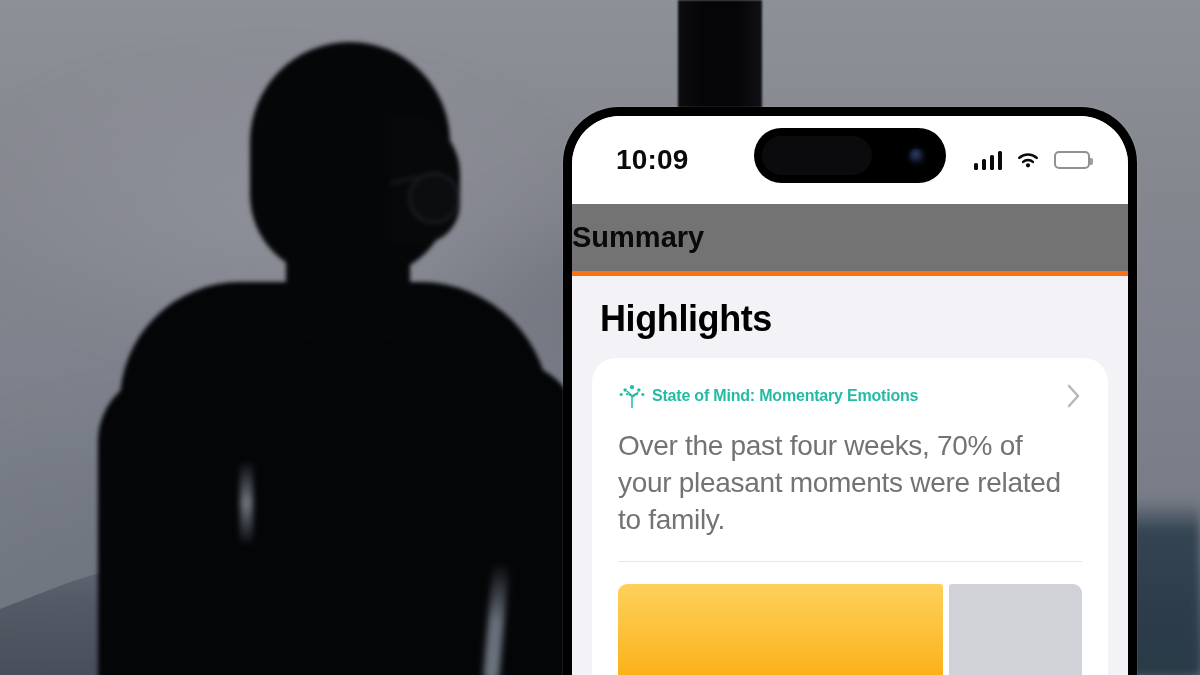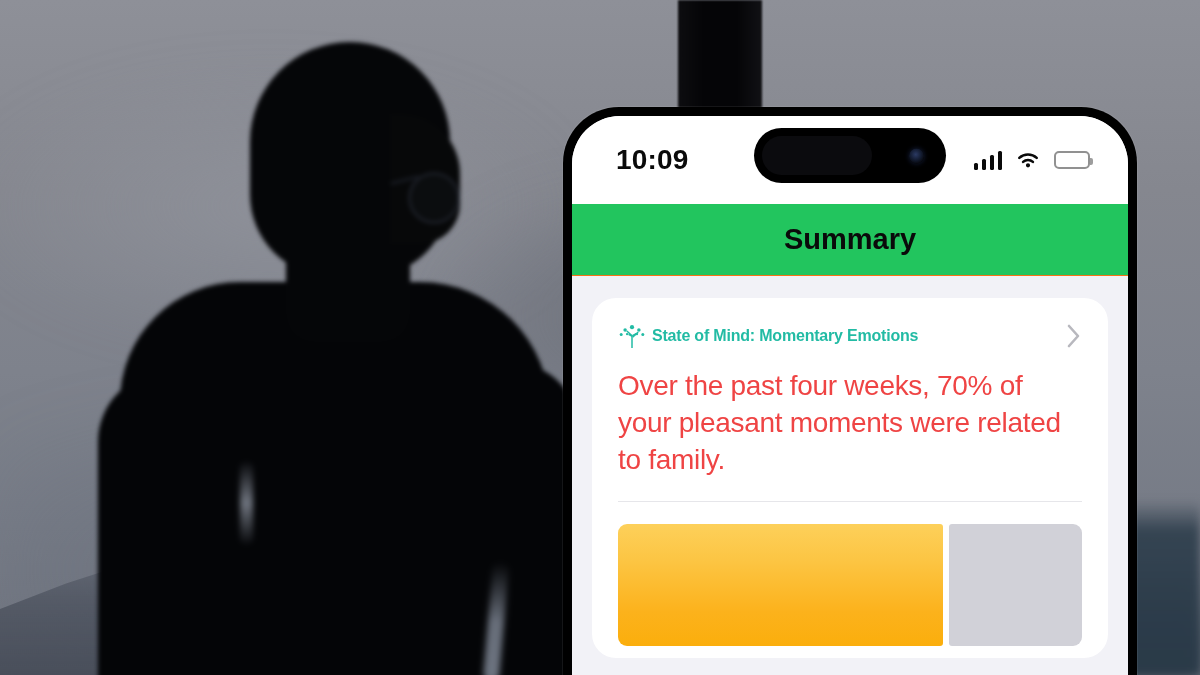--- a/index.html
+++ b/index.html
@@ -162,23 +162,23 @@
   }
   .di-lens {
     position:absolute; right:22px; top:50%; transform:translateY(-50%);
     width:15px; height:15px; border-radius:50%;
     background:radial-gradient(circle at 45% 40%, #2b3a63 0%, #121a2e 48%, #06070b 78%);
     box-shadow:0 0 5px rgba(40,60,120,.5);
   }
 
   
   .navbar {
-    background:#22c55e; height:72px;
-    display:flex; align-items:center; justify-content:center;
-    border-bottom:1px solid #f97316;
+    background:#737373; height:72px;
+    display:flex; align-items:center; 
+    border-bottom:5px solid #f97316;
   }
   .nav-title { font-size:29px; font-weight:600; color:#0a0a0a; }
 
   
   .content { padding:22px 0 0 0; }
   .section-title {
     font-size:36px; font-weight:700; color:#000;
     padding:0 0 18px 28px; letter-spacing:-.4px;
   }
   .card {
@@ -191,21 +191,21 @@
     padding:4px 0 18px 0;
   }
   .som-icon { width:28px; height:28px; flex:0 0 28px; }
   .card-head-title {
     font-size:16px; font-weight:600; color:#22bba4;
     letter-spacing:-.2px; white-space:nowrap;
   }
   .chev { margin-left:auto; width:16px; height:28px; flex:0 0 16px; }
 
   .card-body {
-    font-size:28px; line-height:1.32; color:#ef4444;
+    font-size:28px; line-height:1.32; color:#737373;
     font-weight:400; letter-spacing:-.3px;
     padding-bottom:22px;
   }
   .divider { height:1px; background:#e6e6ea; margin:0 0 22px 0; }
 
   .bar-row { display:flex; align-items:stretch; height:122px; gap:6px; }
   .bar-fill {
     flex:0 0 70%;
     background:linear-gradient(180deg,#fdd05a 0%,#fcc543 30%,#fcb21c 72%,#fbae0c 100%);
     border-radius:9px 3px 3px 9px;
@@ -269,20 +269,21 @@
           <span class="fill"></span>
         </span>
       </div>
     </div>
 
     <div class="navbar">
       <div class="nav-title">Summary</div>
     </div>
 
     <div class="content">
+      <div class="section-title">Highlights</div>
 
       <div class="card">
 
         <div class="card-head">
           <svg class="som-icon" viewBox="0 0 28 28">
             <g fill="#22bba4">
               <path d="M13.25 26V14.2h1.5V26z"></path>
               <path d="M13.9 14.6 8.3 9.6l1-1.12 5.6 5z"></path>
               <path d="M14.1 14.6l5.6-5 1 1.12-5.6 5z"></path>
               <path d="M13.9 14.9 10.2 13l.7-1.33 3.7 1.9z"></path>

